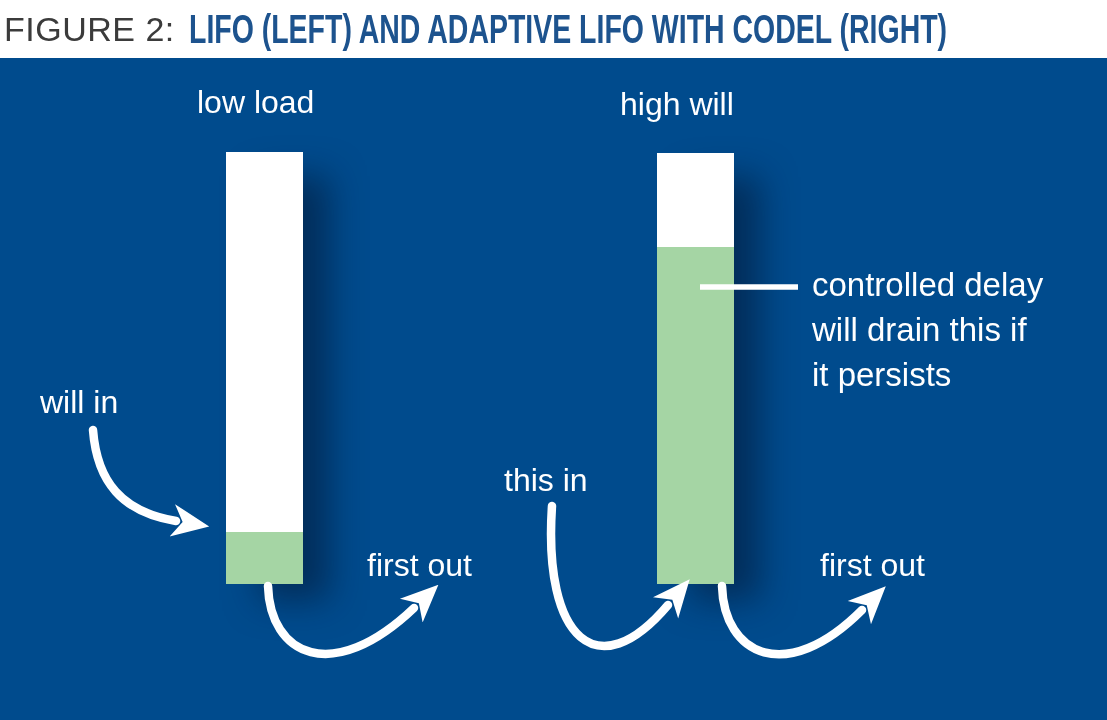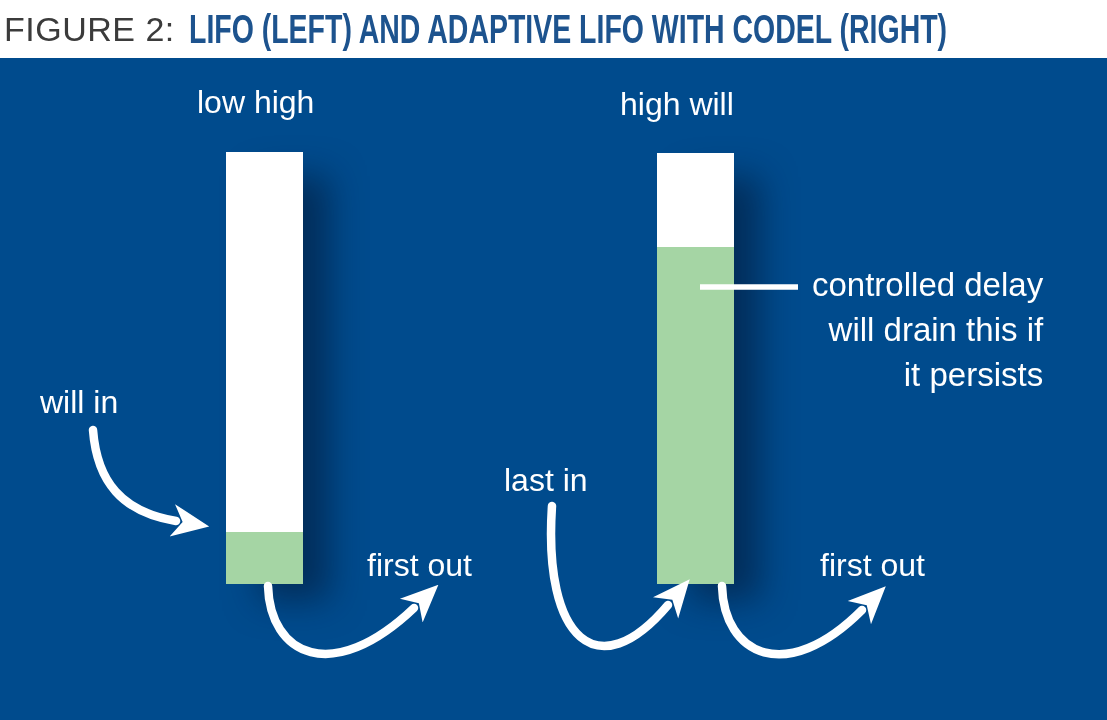--- a/index.html
+++ b/index.html
@@ -56,21 +56,20 @@
   .lbl-high-load  { left: 620px; top: 86px; }
   .lbl-first-in   { left: 40px;  top: 384px; }
   .lbl-last-in    { left: 504px; top: 462px; }
   .lbl-first-out-left  { left: 367px; top: 547px; }
   .lbl-first-out-right { left: 820px; top: 547px; }
   .lbl-callout {
     left: 812px; top: 262px;
     font-size: 33px;
     line-height: 45px;
     white-space: pre-line;
-    text-align: right;
   }
   
   .queue-bar {
     position: absolute;
     width: 77px;
     background: #ffffff;
     box-shadow: 30px 20px 34px -4px rgba(3, 22, 50, 0.55);
   }
   .queue-bar-left  { left: 226px; top: 152px; height: 432px; }
   .queue-bar-right { left: 657px; top: 153px; height: 431px; }
@@ -127,23 +126,23 @@
         <path d="M 0 0.6 L 10 5 L 0 9.4 L 2.8 5 Z" fill="#ffffff"></path>
       </marker>
     </defs>
     <path class="arrow-path" d="M 93 430 C 97 482, 122 512, 176 521" marker-end="url(#ah)"></path>
     <path class="arrow-path" d="M 268 586 C 270 655, 332 686, 414 608" marker-end="url(#ah)"></path>
     <path class="arrow-path" d="M 552 506 C 543 640, 598 688, 668 605" marker-end="url(#ah)"></path>
     <path class="arrow-path" d="M 722 586 C 724 655, 786 686, 862 610" marker-end="url(#ah)"></path>
     <path class="callout-line" d="M 700 287 L 798 287"></path>
   </svg>
 
-  <div class="lbl lbl-low-load">low high</div>
+  <div class="lbl lbl-low-load">low load</div>
   <div class="lbl lbl-high-load">high will</div>
   <div class="lbl lbl-first-in">will in</div>
-  <div class="lbl lbl-last-in">last in</div>
+  <div class="lbl lbl-last-in">this in</div>
   <div class="lbl lbl-first-out-left">first out</div>
   <div class="lbl lbl-first-out-right">first out</div>
   <div class="lbl lbl-callout">controlled delay
 will drain this if
 it persists</div>
 
 </div>
 
 </body></html>

